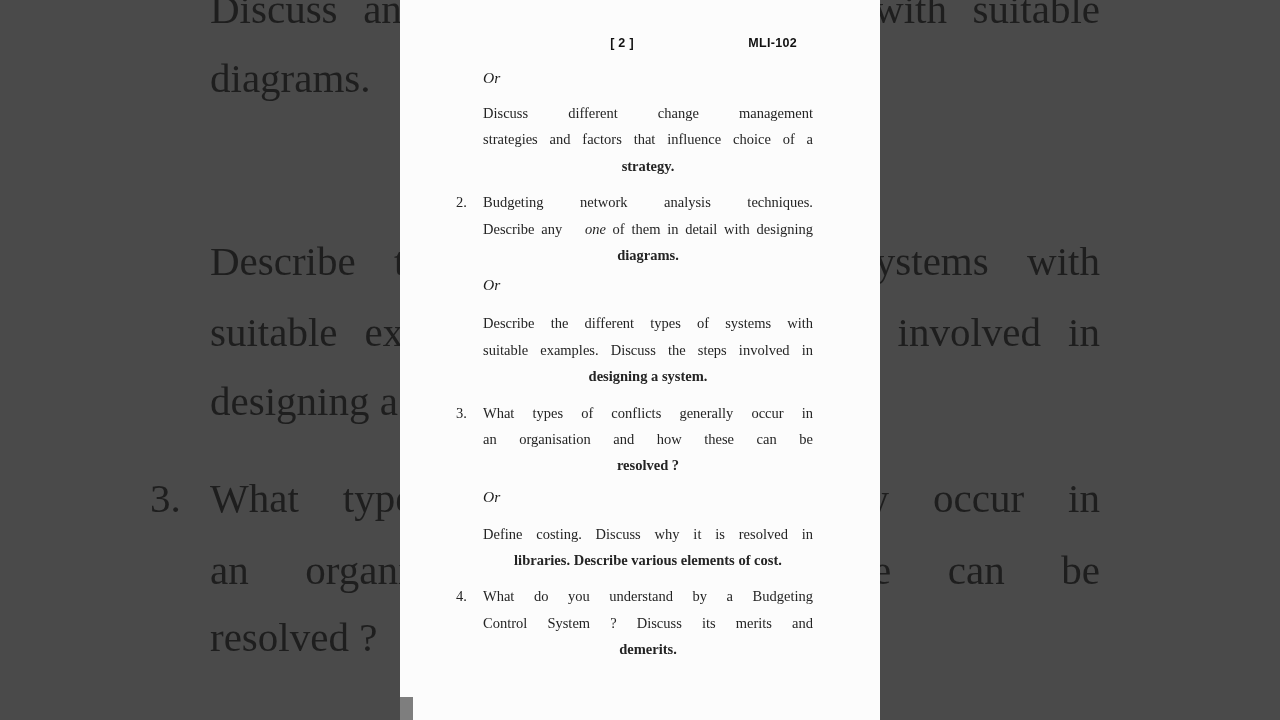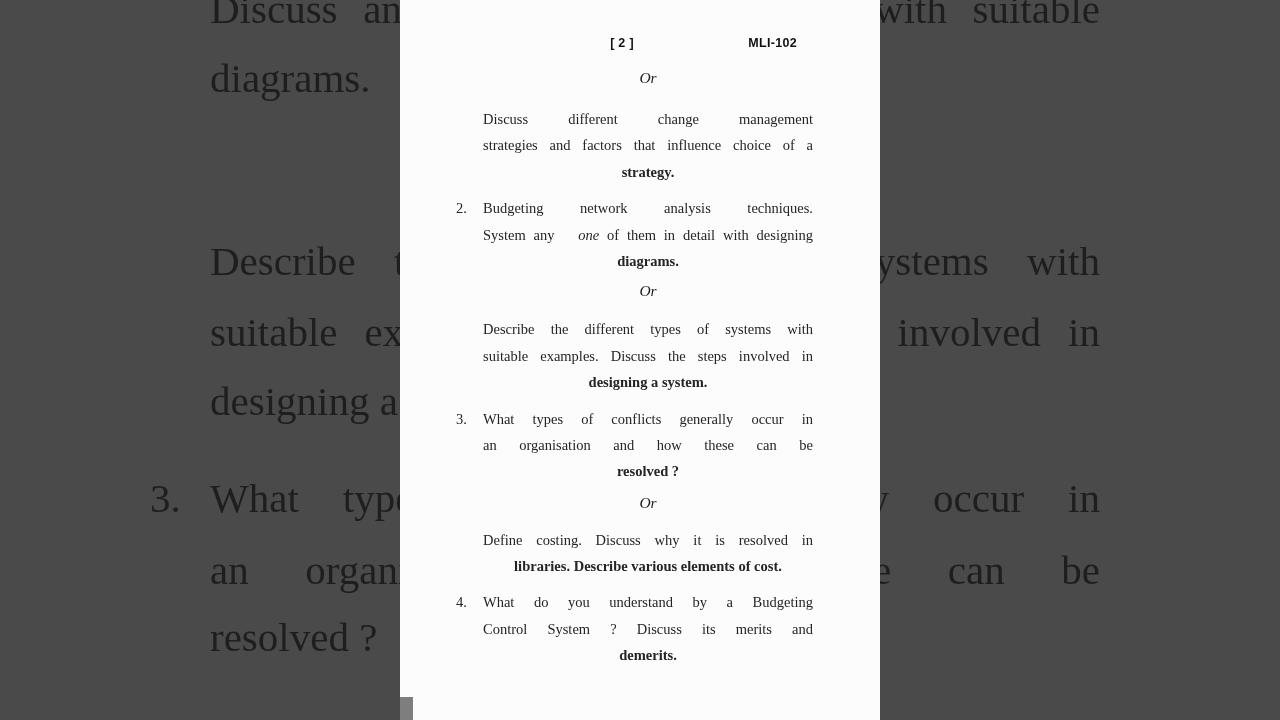--- a/index.html
+++ b/index.html
@@ -35,38 +35,38 @@
   }
   .page-header {
     position: relative; height: 15px;
     font-family: "Liberation Sans", sans-serif; font-weight: bold;
     font-size: 12.5px; color: #111; letter-spacing: 0.3px;
   }
   .page-num { position: absolute; left: calc(50% - 26px); transform: translateX(-50%); white-space: nowrap; }
   .course-code { position: absolute; right: 16px; }
 
   .or-line {
-    text-align: center; font-style: italic; font-size: 15.5px;
+    text-align: left; font-style: italic; font-size: 15.5px;
     height: 26px; line-height: 24px; color: #1c1c1c;
   }
   .para { position: relative; }
   .line {
     font-size: 14.5px; line-height: 26.4px; height: 26.4px;
     overflow: hidden; text-align: justify; text-align-last: justify;
     color: #242424;
   }
   .line.last { text-align: center; text-align-last: auto; font-weight: bold; }
   .q-num {
     position: absolute; left: -27px; top: 0;
     font-size: 14.5px; line-height: 26.4px; color: #242424;
   }
   .it { font-style: italic; margin-left: 16px; }
 
   .m-or1 { margin-top: 15px; }
-  .m-p1  { margin-top: 14px; }
+  .m-p1  { margin-top: 8px; }
   .m-q2  { margin-top: 10px; }
   .m-or2 { margin-top: 5px; }
   .m-p2  { margin-top: 11px; }
   .m-q3  { margin-top: 10px; }
   .m-or3 { margin-top: 6px; }
   .m-p3  { margin-top: 10px; }
   .m-q4  { margin-top: 10px; }
 
   
   .scroll-thumb {
@@ -102,21 +102,21 @@
 
     <div class="para m-p1">
       <div class="line">Discuss different change management</div>
       <div class="line">strategies and factors that influence choice of a</div>
       <div class="line last">strategy.</div>
     </div>
 
     <div class="para m-q2">
       <span class="q-num">2.</span>
       <div class="line">Budgeting network analysis techniques.</div>
-      <div class="line"><span>System any </span><span class="it">one</span><span> of them in detail with designing</span></div>
+      <div class="line"><span>Describe any </span><span class="it">one</span><span> of them in detail with designing</span></div>
       <div class="line last">diagrams.</div>
     </div>
 
     <div class="or-line m-or2">Or</div>
 
     <div class="para m-p2">
       <div class="line">Describe the different types of systems with</div>
       <div class="line">suitable examples. Discuss the steps involved in</div>
       <div class="line last">designing a system.</div>
     </div>

